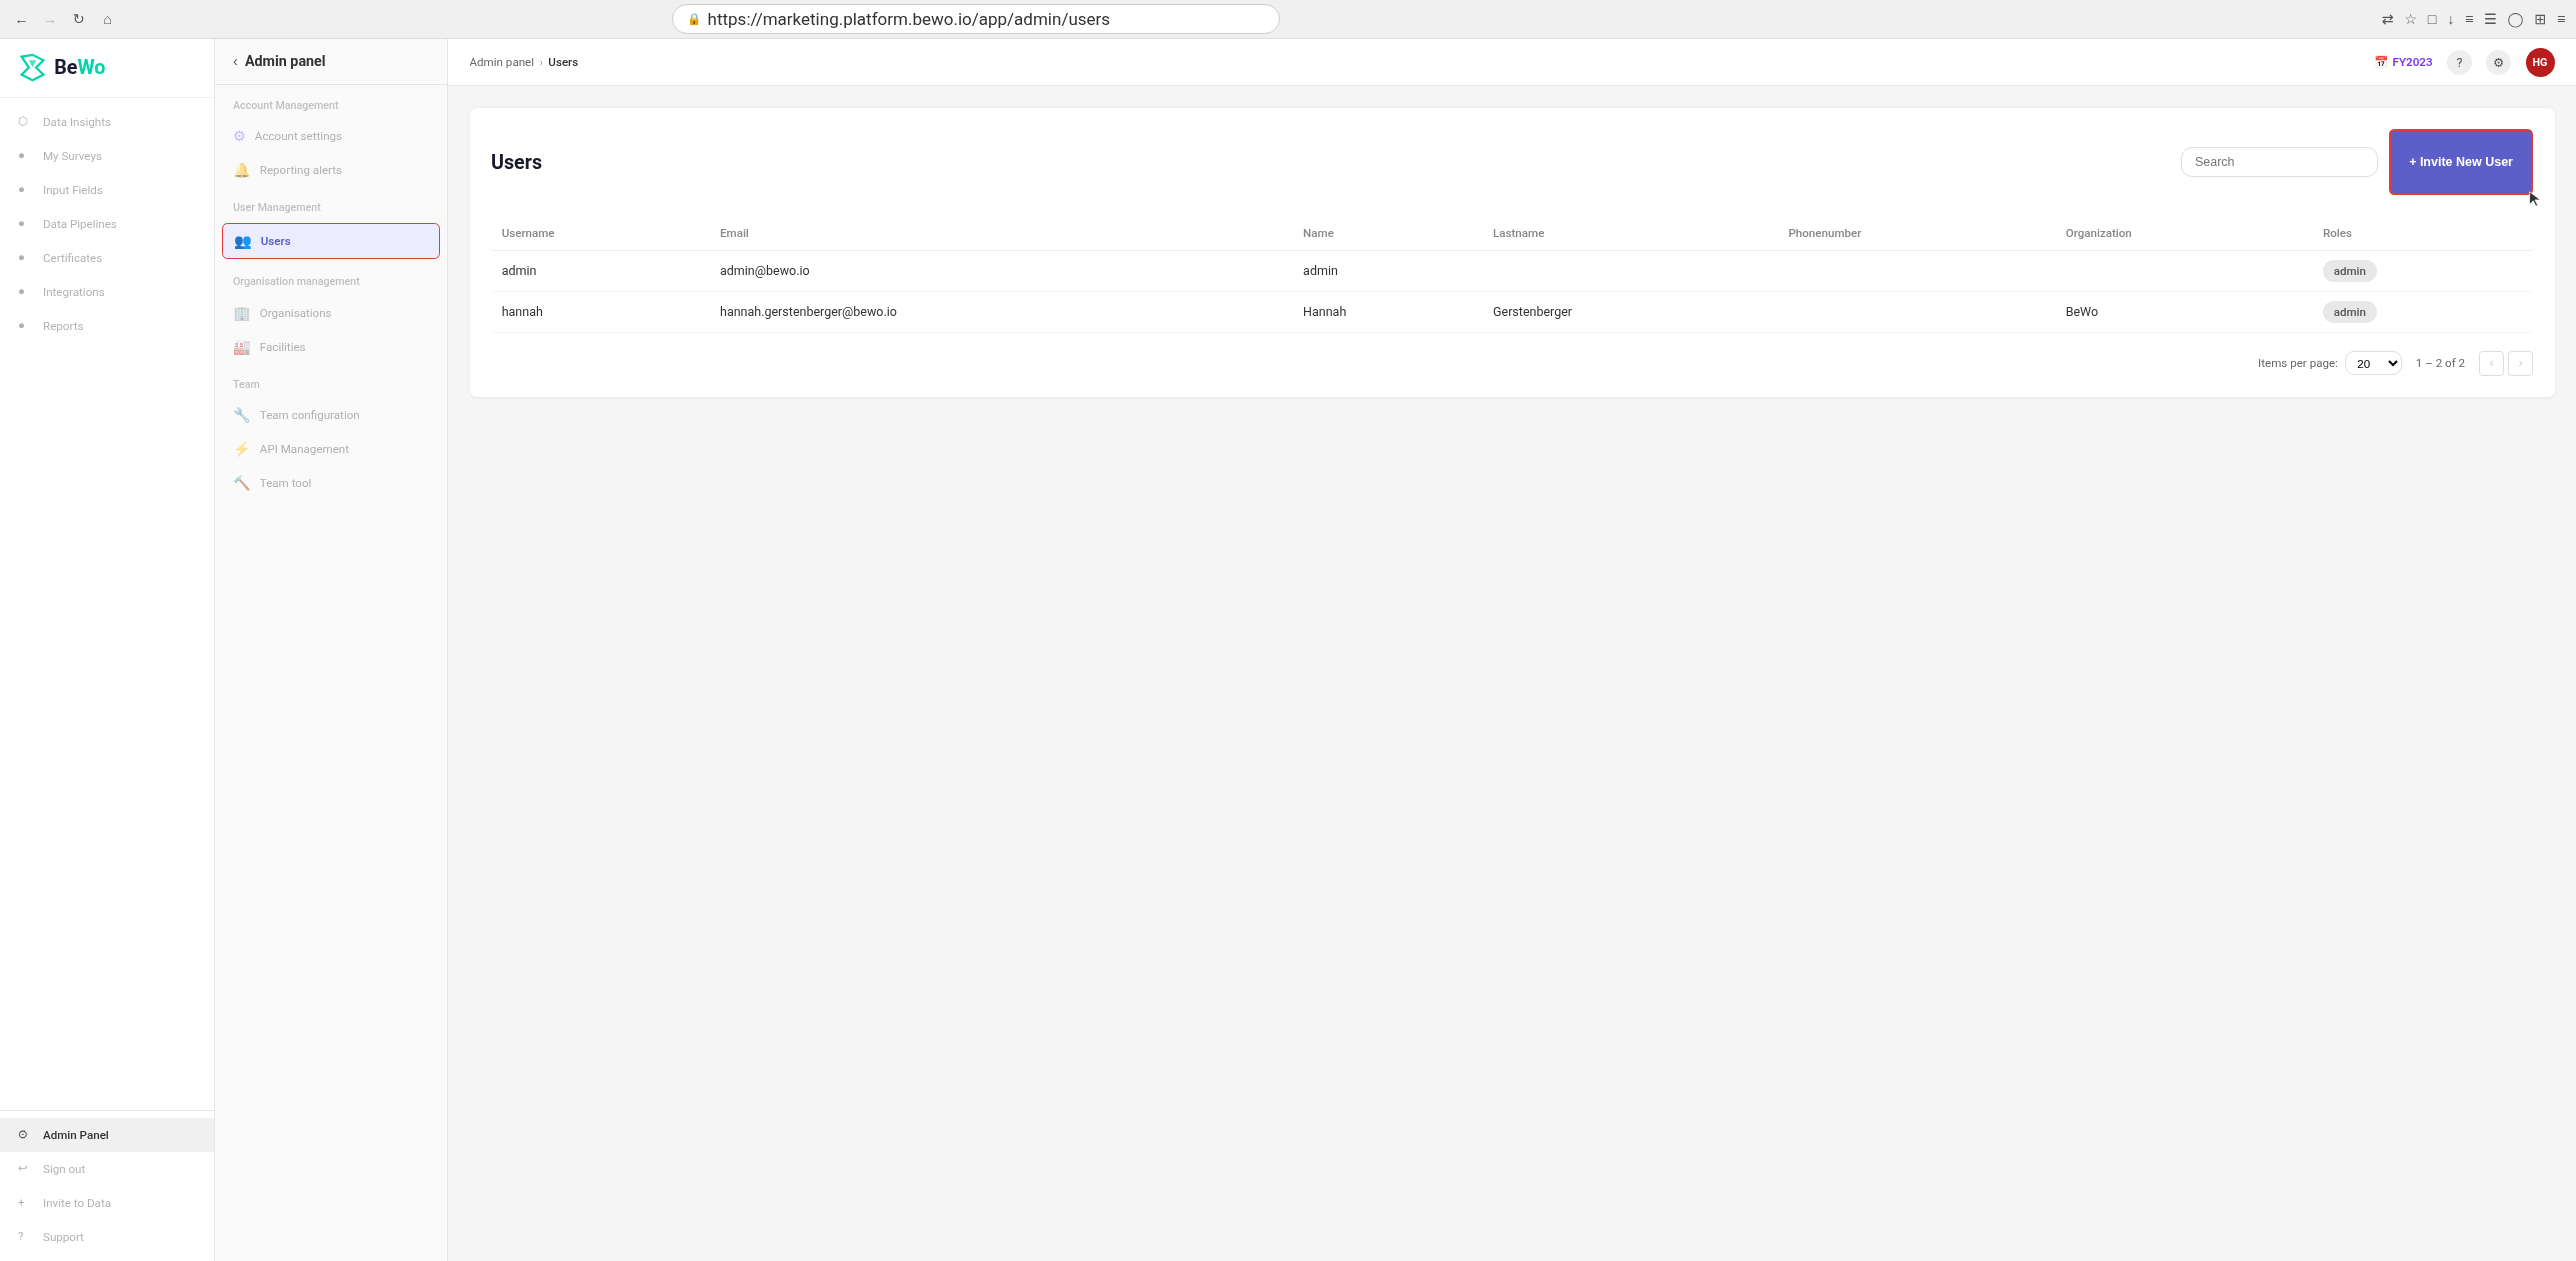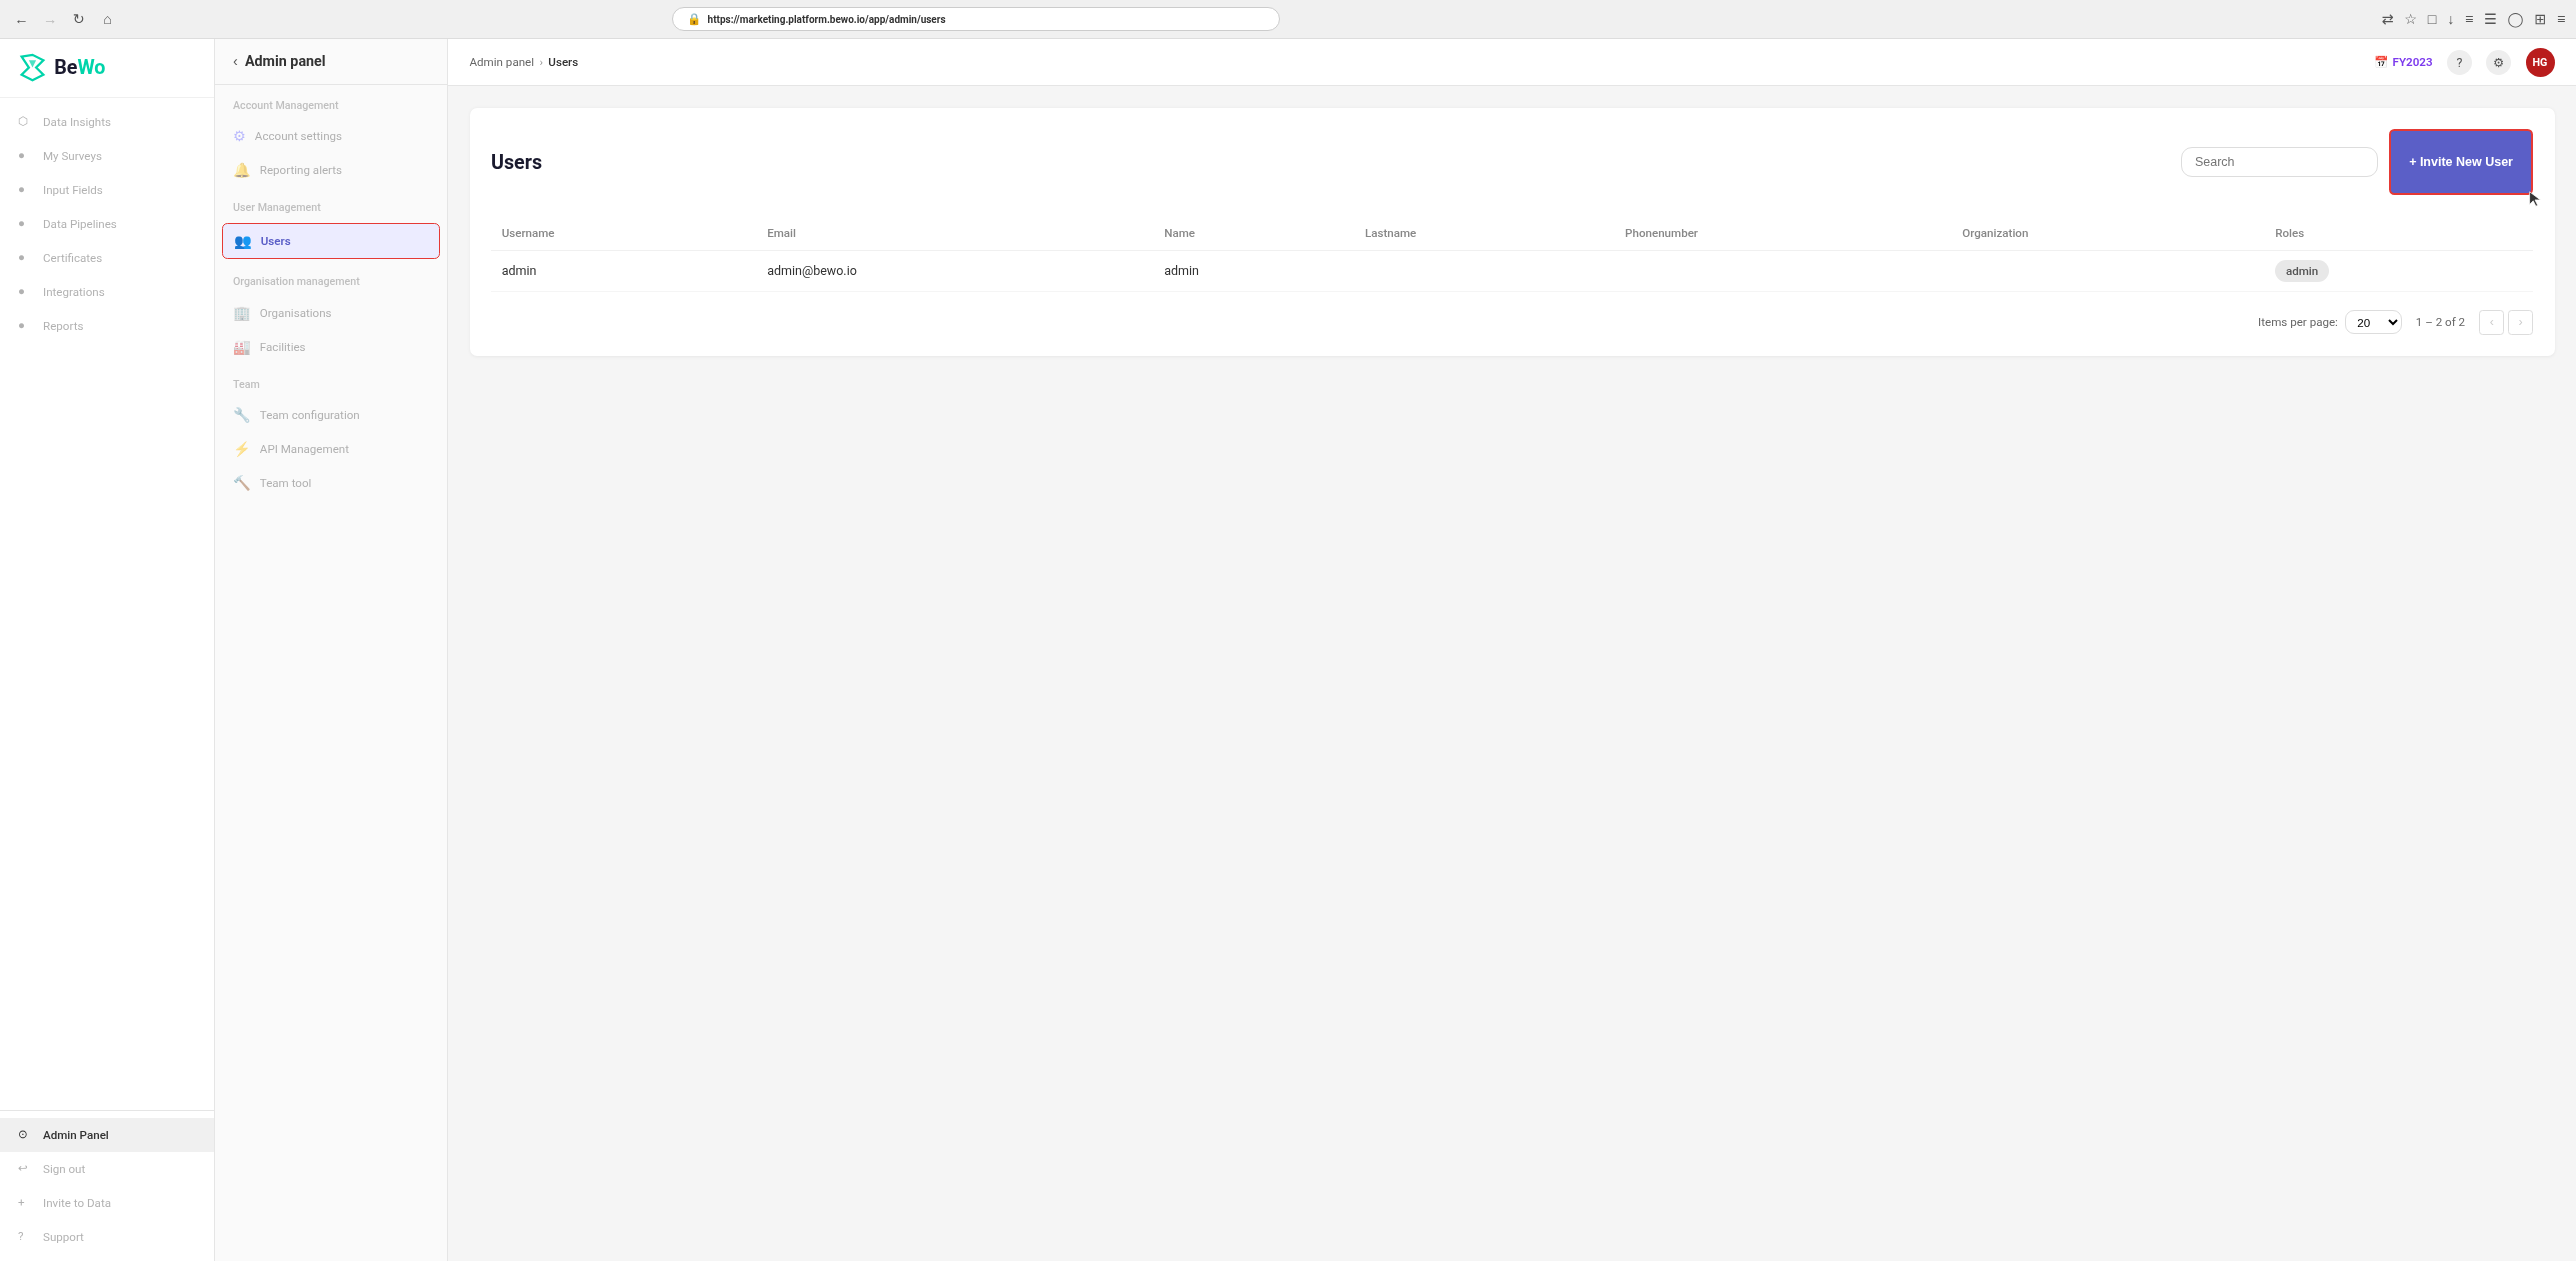--- a/index.html
+++ b/index.html
@@ -26,21 +26,21 @@
       background: white;
       border: 0.9px solid #ccc;
       border-radius: 18px;
       padding: 3.6px 14.3px;
       font-size: 11.6px;
       color: #333;
       display: flex; align-items: center; gap: 5.4px;
       max-width: 608px;
       margin: 0 auto;
     }
-    .browser-address-text { font-size: 10px; color: #333; font-weight: bold; }
+    .browser-address-text { font-size: 17px; color: #333; }
     .browser-actions { margin-left: auto; display: flex; align-items: center; gap: 10.7px; color: #555; font-size: 14.3px; }
 
     
     .app-wrapper { display: flex; height: calc(100vh - 39px); }
 
     
     .left-sidebar {
       width: 215px;
       background: white;
       border-right: 0.9px solid #e5e5e5;
@@ -443,20 +443,31 @@
               <td>admin</td>
               <td>admin@bewo.io</td>
               <td>admin</td>
               <td></td>
               <td></td>
               <td></td>
               <td>
                 <span class="role-badge">admin</span>
               </td>
             </tr>
+            <tr class="table-row">
+              <td>hannah</td>
+              <td>hannah.gerstenberger@bewo.io</td>
+              <td>Hannah</td>
+              <td>Gerstenberger</td>
+              <td></td>
+              <td>BeWo</td>
+              <td>
+                <span class="role-badge">admin</span>
+              </td>
+            </tr>
           </tbody>
         </table>
 
         <div class="pagination-bar">
           <div class="items-per-page">
             <span>Items per page:</span>
             <select class="per-page-select">
               <option>10</option>
               <option selected="">20</option>
               <option>50</option>

